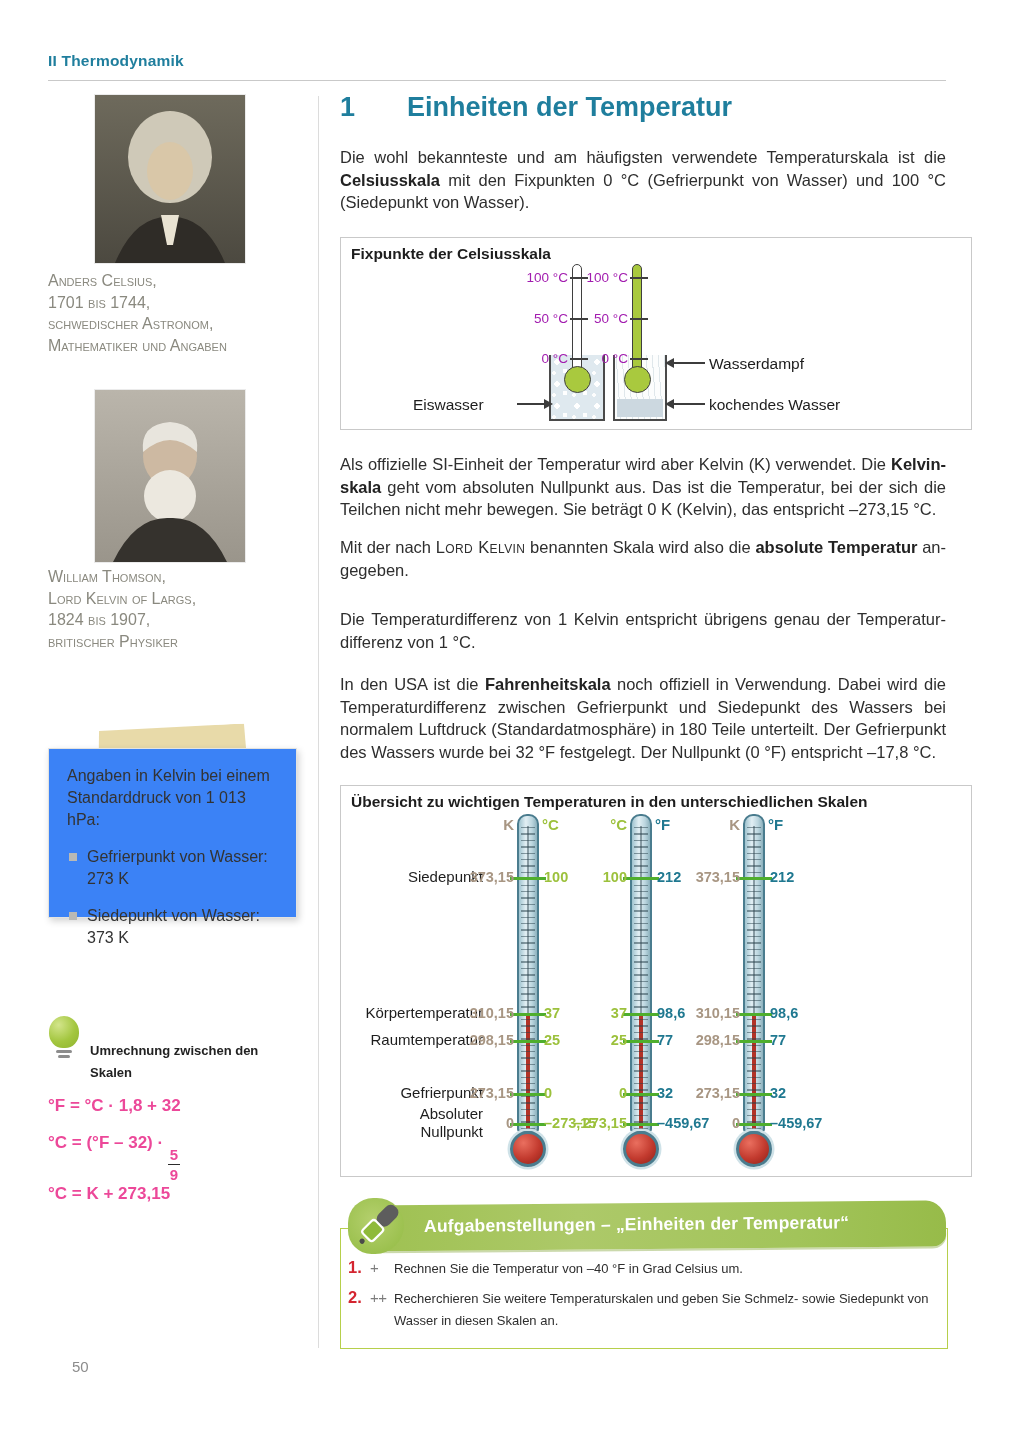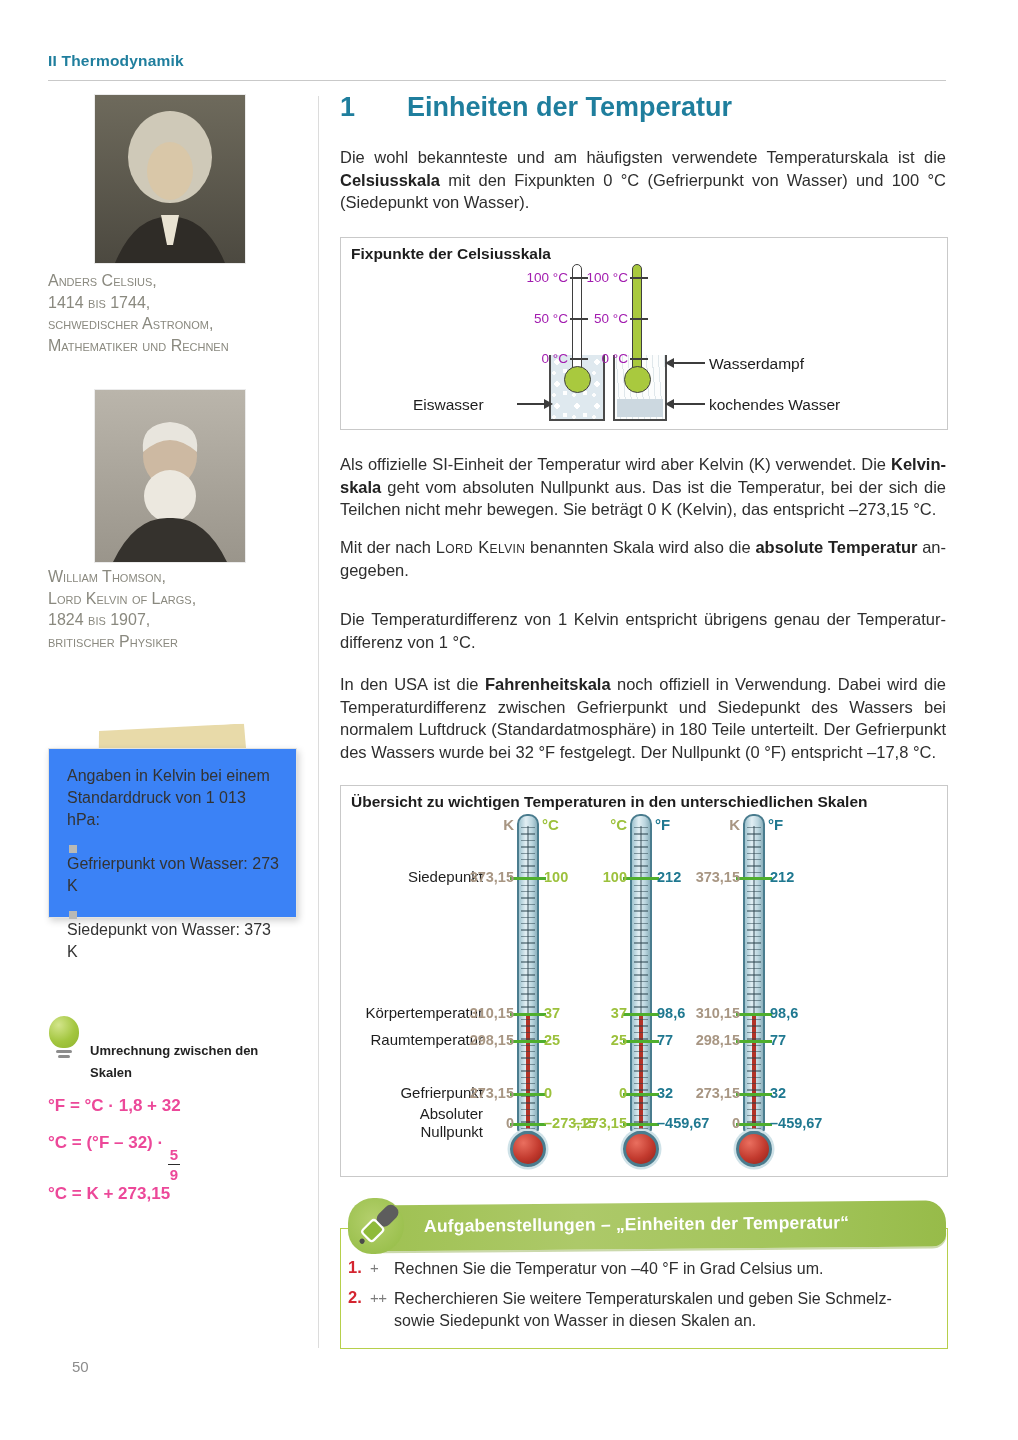--- a/index.html
+++ b/index.html
@@ -11,36 +11,36 @@
   .head-rule{height:1px;background:#c9c9c9;}
   .col-sep{width:1px;background:#dcdcdc;}
   
   .caption{font-variant:small-caps;color:#8a897f;font-size:16px;line-height:21.5px;}
   .photo{box-shadow:0 0 0 1px rgba(0,0,0,.08);}
   .note-card{background:#3b82f6;border:1px solid #e3e3e0;box-shadow:2px 3px 7px rgba(0,0,0,.18);}
   .note-tape{background:linear-gradient(90deg,#dcc f9d,#e8daa6 25%,#efe3b4 50%,#e4d5a0 78%,#d9c893);
              background-color:#e6d7a2;opacity:.92;transform:rotate(-2deg);
              clip-path:polygon(1% 8%,99% 0%,100% 92%,0% 100%);}
   .note-text{font-size:16px;line-height:22px;color:#333;}
-  .note-bullet-row{display:flex;margin-top:7px;flex-direction:column;}
+  .note-bullet-row{display:flex;margin-top:15px;}
   .note-bullet-sq{flex:0 0 8px;width:8px;height:8px;background:#b9b9b5;margin:7px 10px 0 2px;}
   .conv-head{font-size:13px;font-weight:700;color:#222;line-height:22px;}
   .formula{font-size:17px;color:#ec4899;font-weight:bold;}
   .frac{display:inline-flex;flex-direction:column;align-items:center;vertical-align:-12px;line-height:1;}
   .frac .bar{width:12px;height:1.6px;background:#2c2c2c;margin:1.5px 0;}
   .frac span{font-size:15px;}
   
   .bulbglass{width:30px;height:32px;border-radius:50% 50% 46% 46%;background:radial-gradient(circle at 32% 28%,#d3e58b,#a3c63f 55%,#8fb32e);}
   .bulbstripe{height:3px;background:#8d8d8d;border-radius:2px;}
   
   .chap-num,.chap-title{color:#1f7e9d;font-weight:700;font-size:27px;}
   .para{width:606px;font-size:16.5px;line-height:22.5px;text-align:justify;color:#2e2e2e;}
   .para b{font-weight:700;color:#222;}
   .sc{font-variant:small-caps;letter-spacing:.4px;}
-  .figbox{border:1px solid #c9c9c9;background:#fff;}
+  .figbox{border:1px solid #c9c9c9;background:#fff;padding-left:24px;}
   .figtitle{font-size:15.5px;font-weight:700;color:#1d1d1d;}
   
   .f1-tube{position:absolute;width:10px;border:1.6px solid #3f3f3f;border-radius:5px 5px 0 0;box-sizing:border-box;background:#fff;}
   .f1-tube.green{background:#a9c93e;}
   .f1-bulb{position:absolute;width:27px;height:27px;border-radius:50%;background:#a9c93e;border:1.6px solid #3f3f3f;box-sizing:border-box;}
   .f1-scale{position:absolute;width:62px;text-align:right;font-size:13.5px;color:#a21caf;}
   .f1-tick{position:absolute;height:1.6px;background:#3f3f3f;}
   .beaker{position:absolute;border:2px solid #4a4a4a;border-top:none;box-sizing:border-box;}
   .ice{background-color:#dfe9ef;background-image:
        radial-gradient(circle 3.5px at 6px 7px,#fff 75%,transparent 78%),
@@ -72,21 +72,21 @@
   .f2-unit.l{text-align:right;}
   
   .task-box{border:1.6px solid #b6cf4b;background:#fff;}
   .task-banner{background:linear-gradient(92deg,#9dc04f,#adc969 38%,#a2c45a 75%,#97bb49);
                border-radius:12px 20px 14px 26px/16px 22px 12px 20px;transform:rotate(-.5deg);
                box-shadow:0 2px 0 rgba(140,170,70,.45);}
   .task-banner-title{color:#fff;font-size:17.5px;font-weight:700;letter-spacing:.2px;}
   .pencil-splash{border-radius:48% 52% 55% 45%;background:radial-gradient(circle at 45% 40%,#b5d06e,#9cc14f 70%,#93b944);}
   .task-num{color:#d42530;font-weight:700;font-size:16.5px;}
   .task-diff{color:#7c7c7c;font-size:15px;letter-spacing:-.5px;}
-  .task-text{font-size:16px;line-height:22.5px;color:#2e2e2e;}
+  .task-text{font-size:13px;line-height:22.5px;color:#2e2e2e;}
   .page-num{color:#8c8c8c;font-size:15px;}
 </style>
 </head>
 <body>
 
 <div id="page">
 
   <div class="abs section-head" style="left:48px;top:52px;">II Thermodynamik</div>
   <div class="abs head-rule" style="left:48px;top:80px;width:898px;"></div>
   <div class="abs col-sep" style="left:318px;top:96px;height:1252px;"></div>
@@ -99,23 +99,23 @@
         </linearGradient>
       </defs>
     <rect width="150" height="168" fill="url(#bg1)"></rect>
     <ellipse cx="75" cy="62" rx="42" ry="46" fill="#cfc9b8"></ellipse>
     <ellipse cx="75" cy="76" rx="23" ry="29" fill="#d9c7a8"></ellipse>
     <path d="M20 168 Q40 120 75 122 Q110 120 130 168 Z" fill="#2f2c27"></path>
     <path d="M66 120 L84 120 L78 150 L72 150 Z" fill="#e9e3d3"></path>
   </svg>
   <div class="abs caption" style="left:48px;top:270px;width:250px;">
       <div>Anders Celsius,</div>
-      <div>1414 bis 1744,</div>
+      <div>1701 bis 1744,</div>
       <div>schwedischer Astronom,</div>
-      <div>Mathematiker und Rechnen</div>
+      <div>Mathematiker und Angaben</div>
     </div>
 
   <svg class="abs photo" style="left:95px;top:390px;" width="150" height="172">
     <defs>
         <linearGradient id="bg2" x1="0" y1="0" x2="0" y2="1">
       <stop offset="0" stop-color="#bab5ab"></stop>
           <stop offset="1" stop-color="#9a958b"></stop>
         </linearGradient>
       </defs>
     <rect width="150" height="172" fill="url(#bg2)"></rect>

